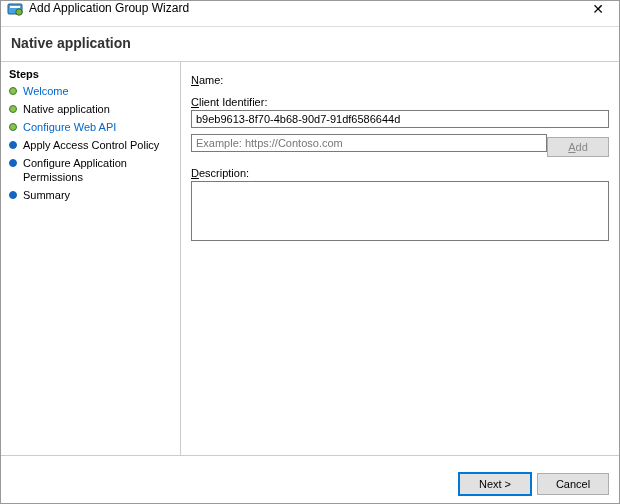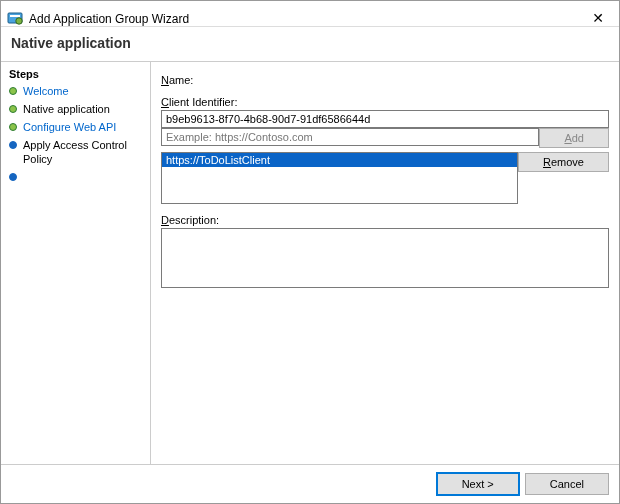--- a/index.html
+++ b/index.html
@@ -7,38 +7,38 @@
   .window {
     width:620px; height:504px;
     border:1px solid #999;
     background:#fff;
     display:flex; flex-direction:column;
     font-size:11px;
     color:#000;
   }
   .titlebar {
     height:26px;
-    display:flex; align-items:flex-end;
+    display:flex; align-items:flex-start;
     padding:0 6px;
     border-bottom:1px solid #ddd;
   }
   .titlebar .icon { width:16px; height:16px; margin-right:6px; display:inline-block; }
   .titlebar .title { flex:1; font-size:12px; }
   .titlebar .close { width:30px; text-align:center; font-size:14px; cursor:default; }
   .subtitle {
     padding:8px 10px 10px 10px;
     font-size:14px; font-weight:bold;
     border-bottom:1px solid #ccc;
     color:#333;
   }
   .body {
     flex:1; display:flex; min-height:0;
   }
   .sidebar {
-    width:150px;
+    width:180px;
     border-right:1px solid #ccc;
     padding:6px 8px;
   }
   .sidebar h4 { margin:0 0 4px 0; font-size:11px; font-weight:bold; }
   .step { display:flex; align-items:flex-start; margin:4px 0; line-height:14px; }
   .bullet {
     width:8px; height:8px; border-radius:50%;
     margin:3px 6px 0 0; flex:none;
     border:1px solid #2e7d32; background:#8bc34a;
   }
@@ -50,29 +50,30 @@
     min-width:0;
   }
   .field-label { margin:4px 0 2px 0; }
   .field-label u { text-decoration: underline; }
   .text-input, .listbox, .textarea {
     border:1px solid #7a7a7a;
     padding:2px 4px; font-size:11px;
     width:100%;
     background:#fff;
   }
-  .row { display:flex; align-items:flex-start; }
+  .row { display:flex; align-items:center; }
   .row .col { flex:1; min-width:0; }
   .btn {
     min-width:62px; height:20px;
     border:1px solid #adadad;
     background:#e1e1e1;
     font-size:11px;
-    padding:0 24px;
+    padding:0 15px;
     cursor:default;
+    margin-top:9px;
   }
   .btn:disabled { color:#888; }
   .btn.primary { border:1px solid #0078d7; outline:1px solid #0078d7; }
   .listbox {
     height:52px; padding:0; overflow:auto;
   }
   .list-item {
     padding:1px 4px; font-size:11px; color:#000;
   }
   .list-item.selected { background:#0a64c7; color:#fff; }
@@ -120,45 +121,42 @@
       <div class="step">
         <span class="bullet"></span>
         <span class="label link">Configure Web API</span>
       </div>
       <div class="step">
         <span class="bullet pending"></span>
         <span class="label">Apply Access Control Policy</span>
       </div>
       <div class="step">
         <span class="bullet pending"></span>
+        <span class="label">Configure Application Permissions</span>
+      </div>
+      <div class="step">
+        <span class="bullet pending"></span>
+        <span class="label">Summary</span>
       </div>
     </div>
 
     <div class="content">
 
       <div class="field-label"><u>N</u><span>ame:</span></div>
 
       <div class="field-label" style="margin-top:8px"><u>C</u>lient Identifier:</div>
       <input class="text-input" type="text" value="b9eb9613-8f70-4b68-90d7-91df6586644d" style="">
 
       <div class="row">
         <div class="col">
           <input class="text-input placeholder" type="text" placeholder="Example: https://Contoso.com" style="">
         </div>
         <button class="btn" disabled=""><u>A</u>dd</button>
       </div>
 
-      <div class="row" style="margin-top:4px">
-        <div class="col">
-          <div class="listbox">
-            <div class="list-item selected">https://ToDoListClient</div>
-          </div>
-        </div>
-        <button class="btn"><u>R</u>emove</button>
-      </div>
 
       <div class="field-label" style="margin-top:10px"><u>D</u>escription:</div>
       <textarea class="textarea" value="" style=""></textarea>
 
       <div style="flex:1"></div>
     </div>
   </div>
 
   <div class="footer">
     <button class="btn primary">Next &gt;</button>

